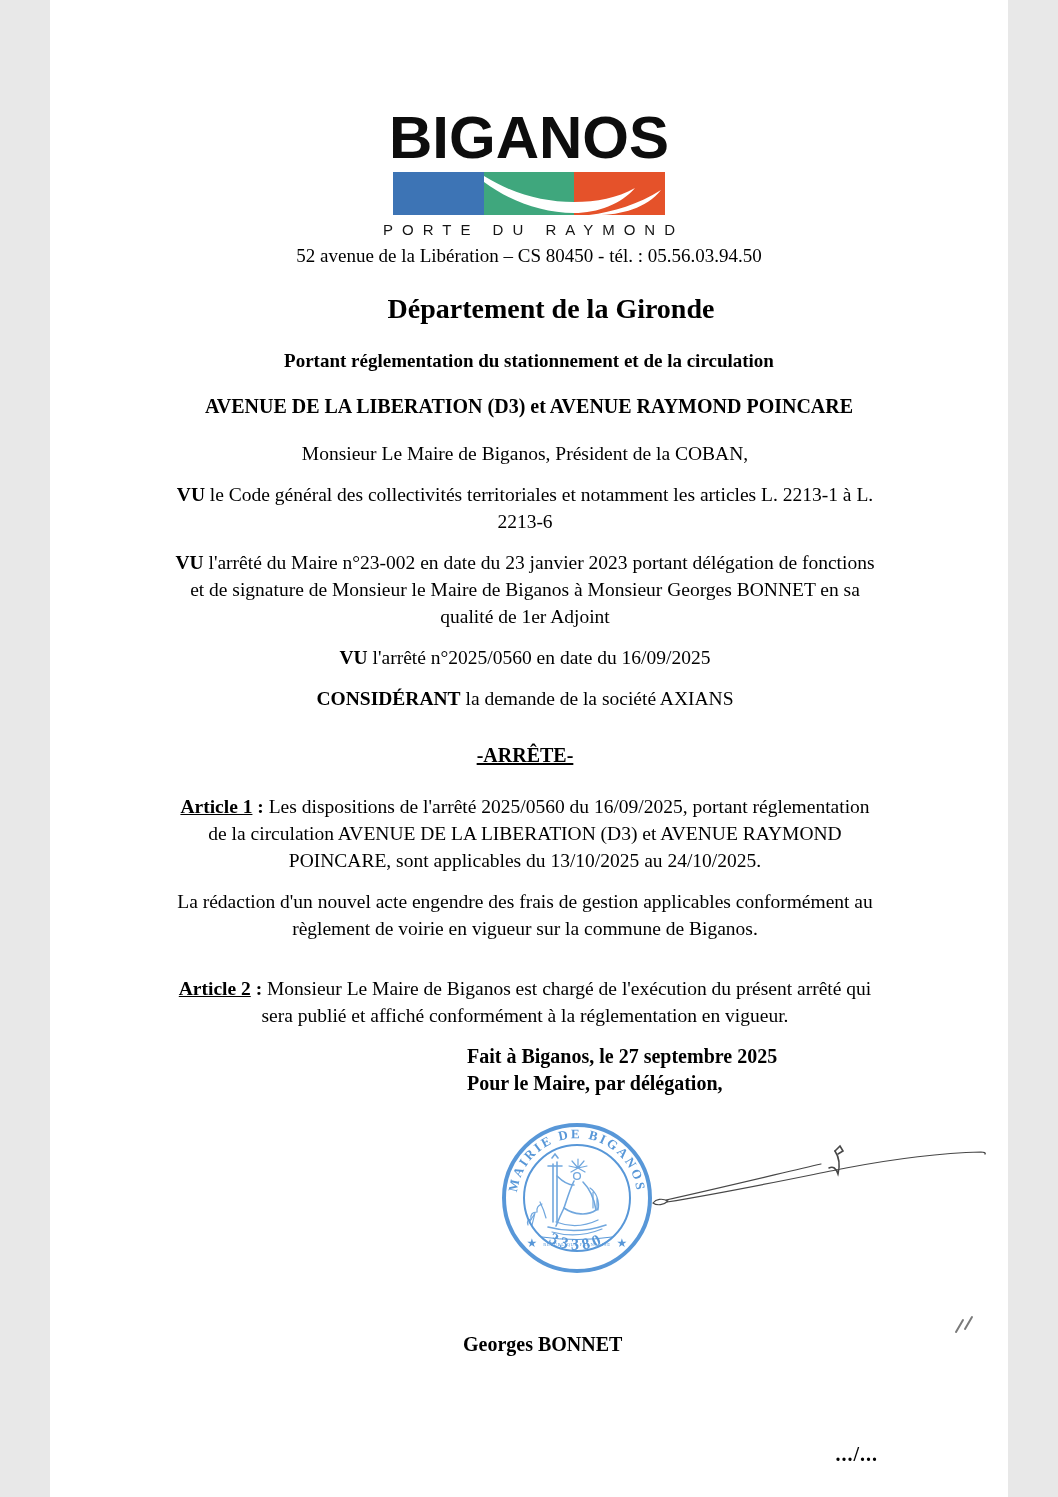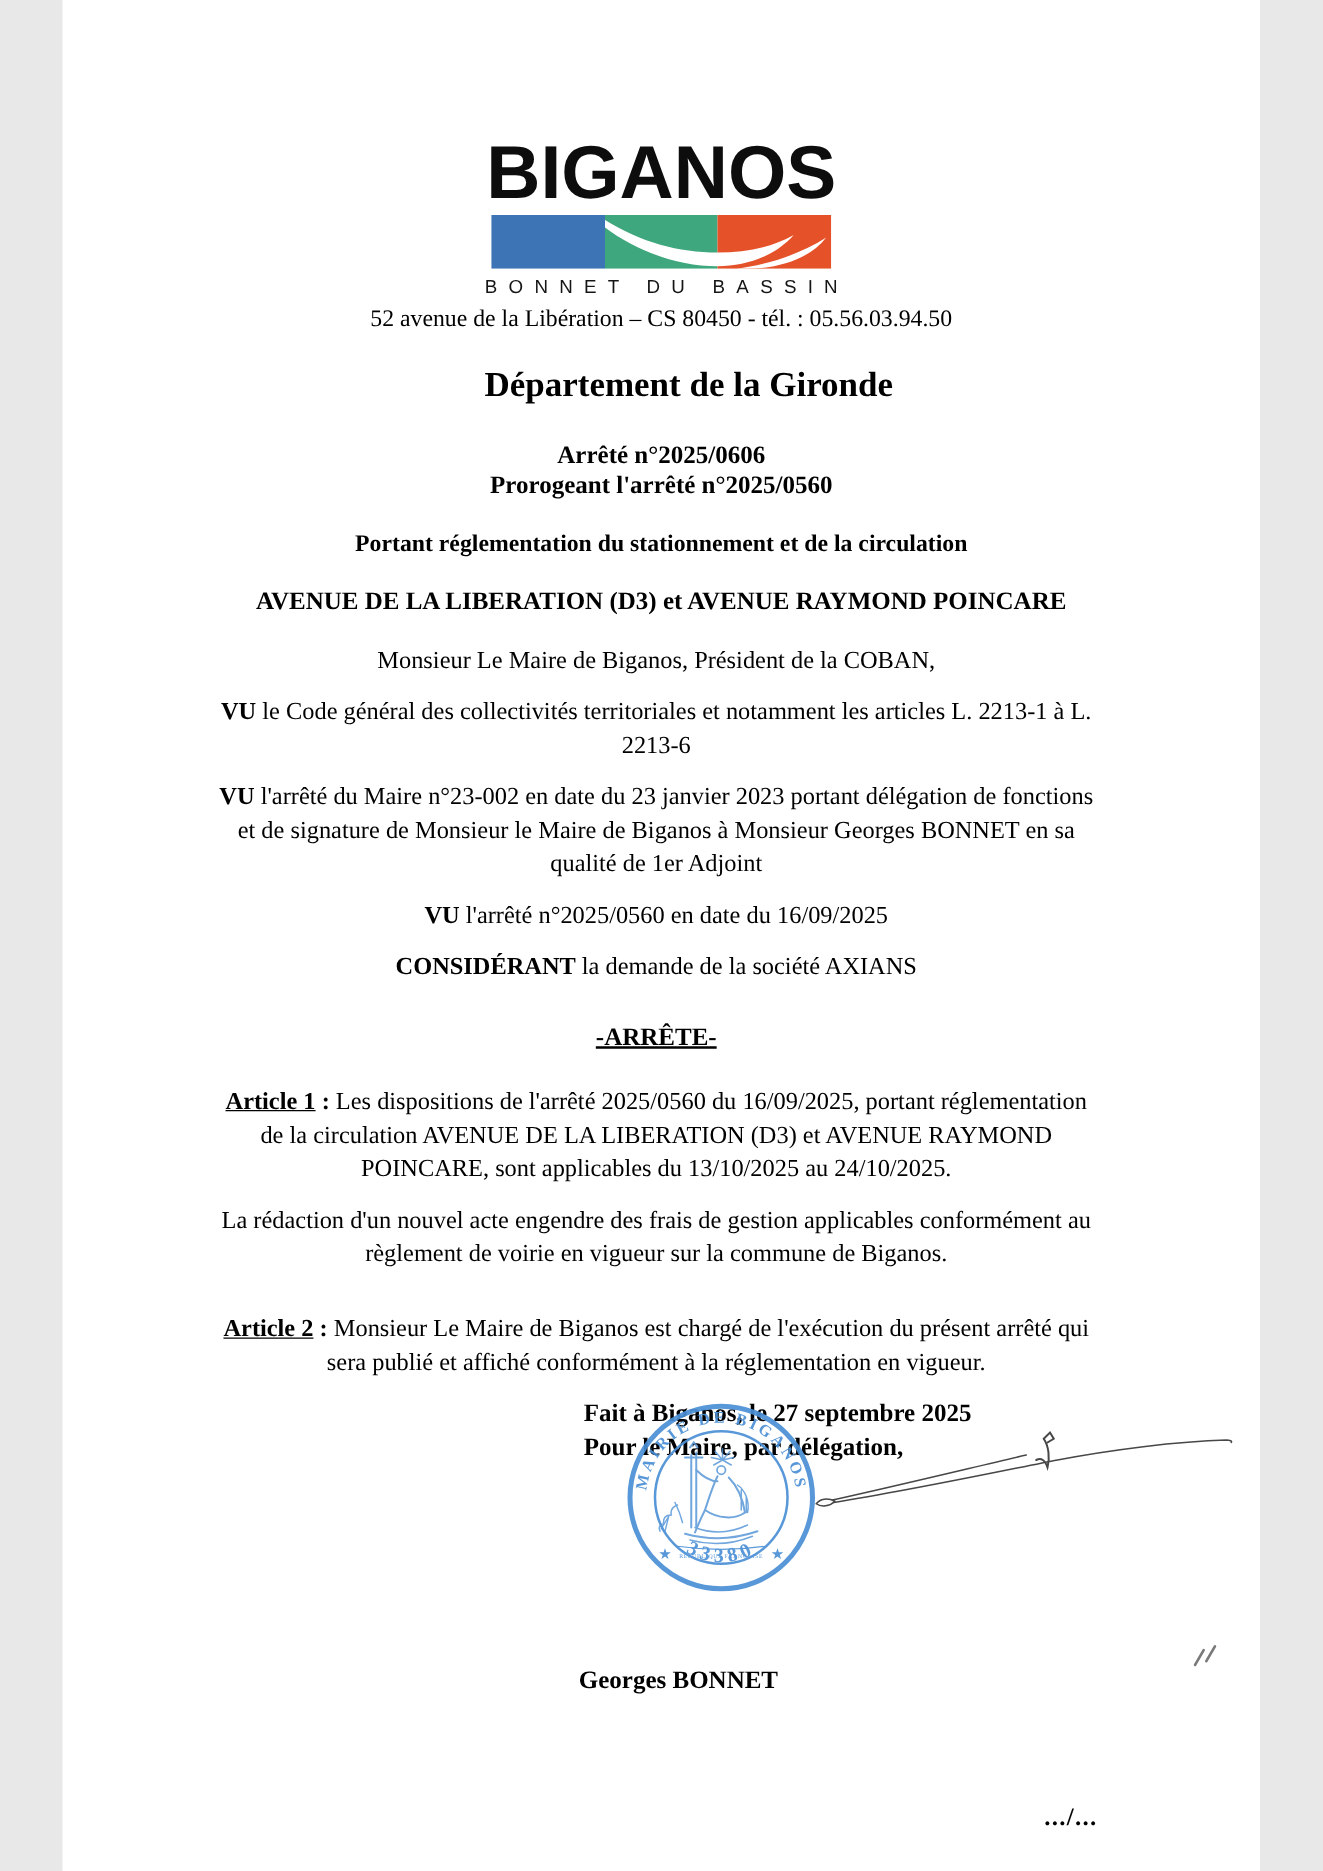--- a/index.html
+++ b/index.html
@@ -73,29 +73,25 @@
 
     <svg class="stripe-svg" width="272" height="43" viewBox="0 0 272 43">
       <rect x="0" y="0" width="91" height="43" fill="#3d74b5"></rect>
       <rect x="91" y="0" width="90" height="43" fill="#3fa77d"></rect>
       <rect x="181" y="0" width="91" height="43" fill="#e5522a"></rect>
 
       <path fill="#ffffff" d="M91,4 C120,22 150,30 181,30 C204,30 224,26 242,16 C228,32 205,41 181,41 C148,41 115,28 91,10 Z"></path>
       <path fill="#ffffff" d="M196,43 C220,40 246,32 268,18 C254,36 228,43 204,43 Z"></path>
     </svg>
 
-    <div class="tagline">BONNET DU BASSIN</div>
+    <div class="tagline">PORTE DU RAYMOND</div>
     <div class="address">52 avenue de la Libération – CS 80450 - tél. : 05.56.03.94.50</div>
   </div>
 
   <div class="h-dept">Département de la Gironde</div>
-  <div class="h-arrete">
-    <div>Arrêté n°2025/0606</div>
-    <div>Prorogeant l'arrêté n°2025/0560</div>
-  </div>
   <div class="h-subject">Portant réglementation du stationnement et de la circulation</div>
   <div class="h-streets">AVENUE DE LA LIBERATION (D3) et AVENUE RAYMOND POINCARE</div>
 
   <div class="body-text">
 
     <p>Monsieur Le Maire de Biganos, Président de la COBAN,</p>
 
     <p><span class="b">VU</span><span> le Code général des collectivités territoriales et notamment les articles L. 2213-1 à L. 2213-6</span></p>
 
     <p class="just"><span class="b">VU</span><span> l'arrêté du Maire n°23-002 en date du 23 janvier 2023 portant délégation de fonctions et de signature de Monsieur le Maire de Biganos à Monsieur Georges BONNET en sa qualité de 1er Adjoint</span></p>

